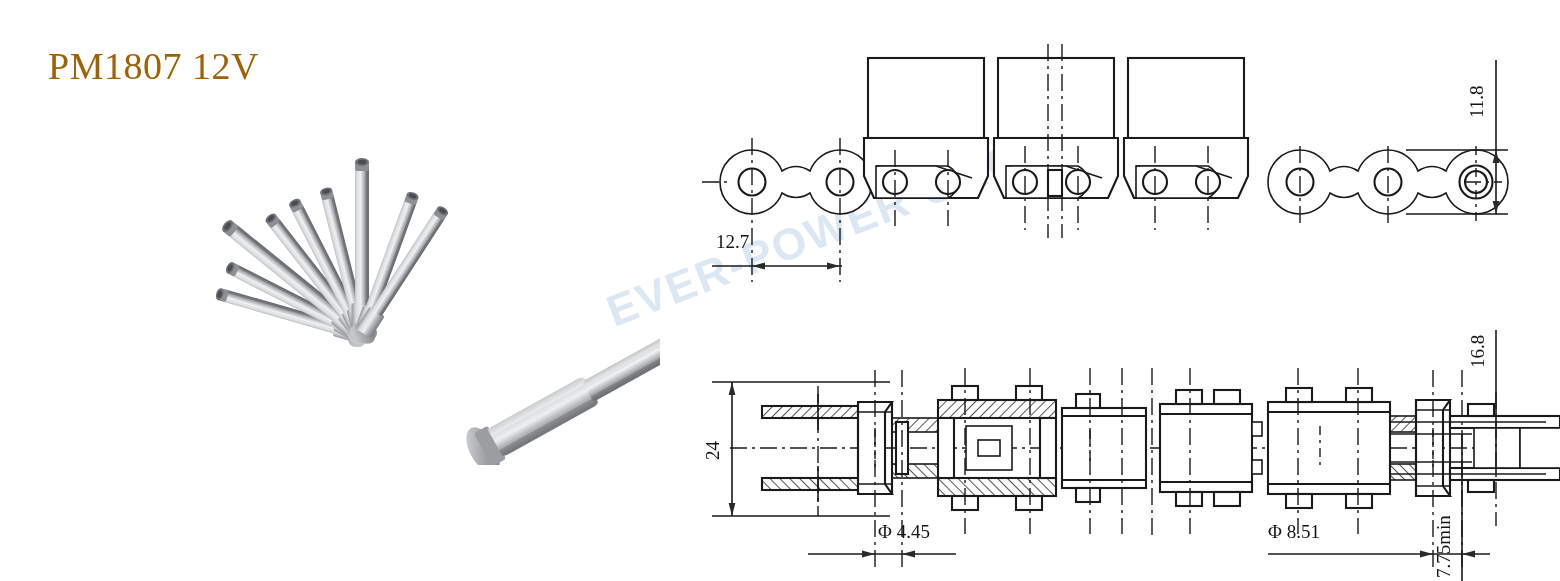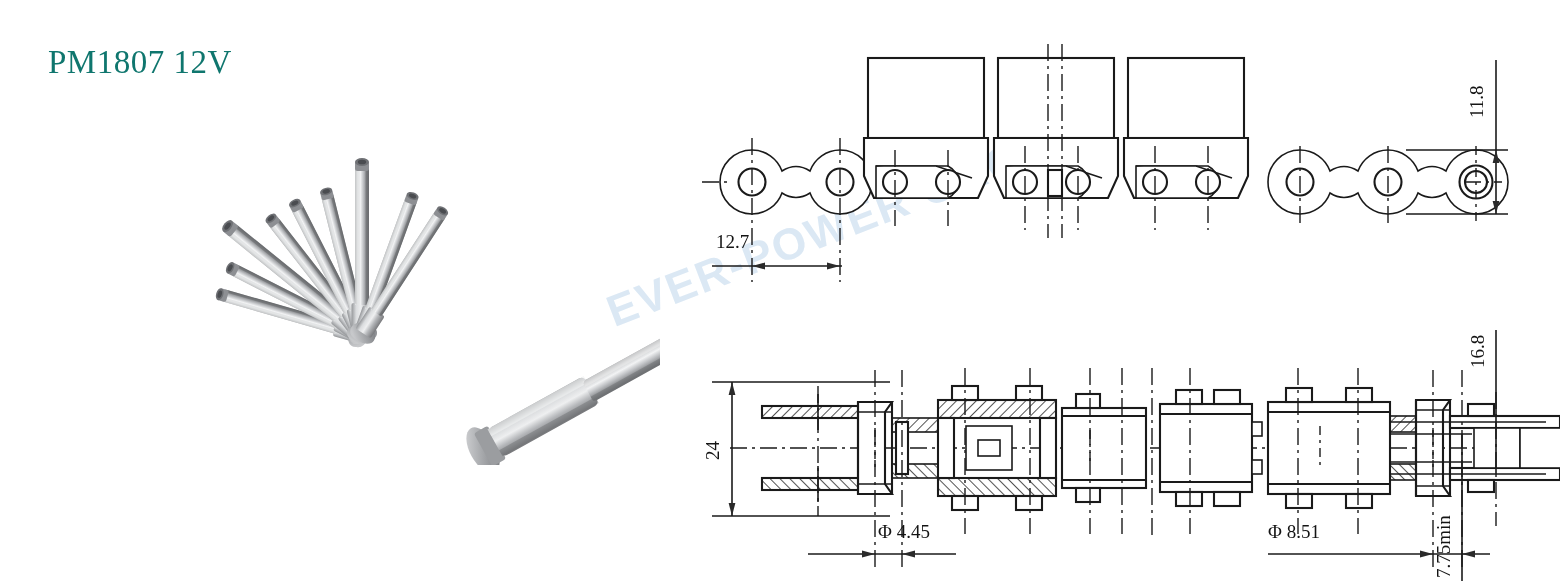--- a/index.html
+++ b/index.html
@@ -3,21 +3,21 @@
 <meta charset="utf-8">
 <style>
   html,body{margin:0;padding:0;background:#fff;}
   body{width:1560px;height:581px;overflow:hidden;font-family:"Liberation Serif",serif;}
   #root{position:relative;width:1560px;height:581px;background:#ffffff;}
 
   
   #title{
     position:absolute;left:48px;top:44px;
     font-family:"Liberation Serif",serif;
-    font-size:33px;letter-spacing:.5px;color:#0f766e;white-space:nowrap;
+    font-size:38px;letter-spacing:.5px;color:#a16207;white-space:nowrap;
   }
 
   
   #photo{position:absolute;left:0px;top:120px;width:660px;height:345px;}
   #photo svg{display:block;}
 
   
   #watermark{
     position:absolute;left:600px;top:290px;
     transform:rotate(-21deg);transform-origin:0 0;

